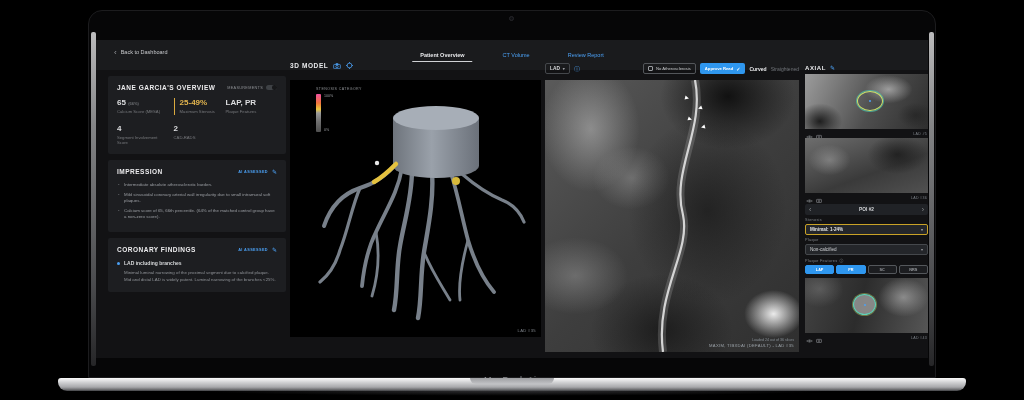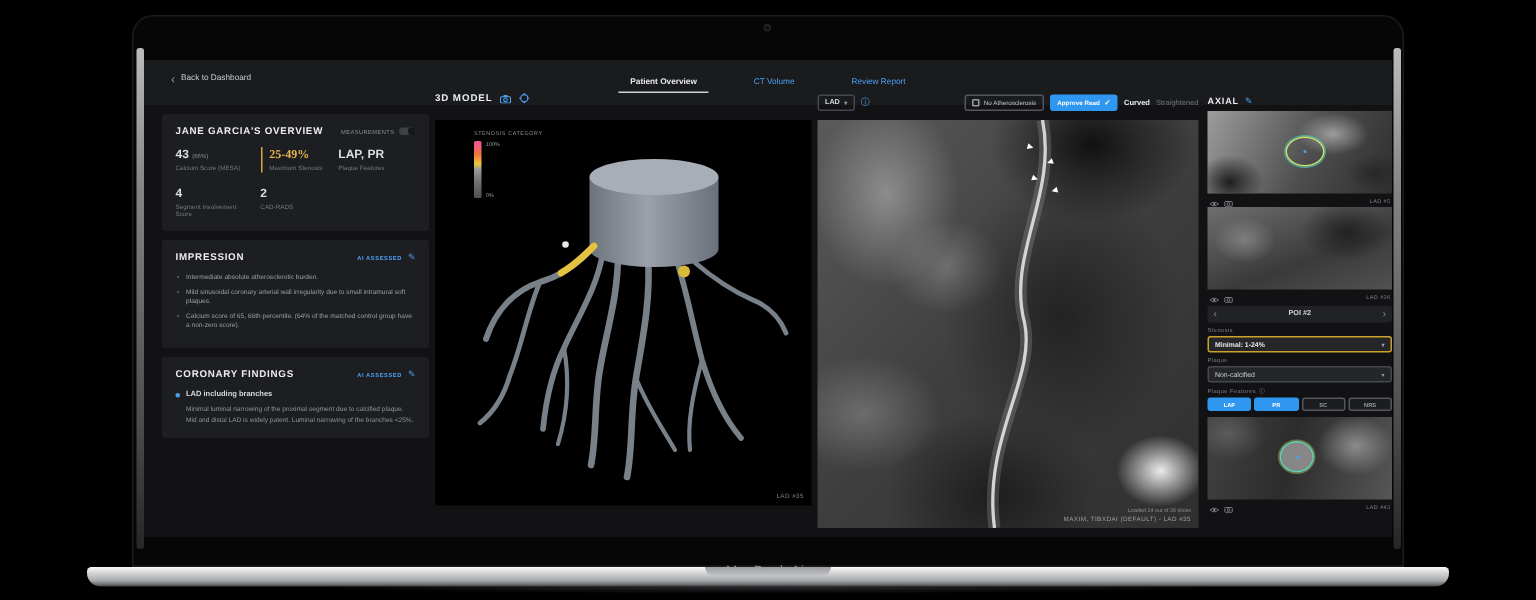--- a/index.html
+++ b/index.html
@@ -44,21 +44,21 @@
   .card-title { font-size:6.5px; font-weight:bold; letter-spacing:.5px; color:#ececee; }
   .meas { display:flex; align-items:center; gap:3px; color:#8b8e92; font-size:3.8px; letter-spacing:.3px; }
   .toggle { width:11px; height:5.5px; background:#3e4145; border-radius:3px; position:relative; }
   .toggle::after { content:""; position:absolute; right:.5px; top:.5px; width:4.5px; height:4.5px;
                    border-radius:50%; background:#17181a; }
   .metrics { display:grid; grid-template-columns:1.1fr 1fr 1fr; row-gap:9px; }
   .metric .val { font-size:8px; font-weight:bold; color:#dddee0; }
   .metric .val .sfx { font-size:4px; color:#8b8e92; font-weight:normal; }
   .metric .lbl { margin-top:2px; font-size:4.2px; line-height:1.35; color:#77797d; width:46px; }
   .metric.gold { border-left:1px solid #d9a93f; padding-left:5px; }
-  .metric.gold .val { color:#e3b54e;font-family:Liberation Serif, serif; }
+  .metric.gold .val { color:#e3b54e; }
   .badge-row { display:flex; align-items:center; gap:4px; }
   .ai-badge { color:#4ba0f4; font-size:3.8px; letter-spacing:.4px; font-weight:bold; }
   .pencil { color:#4ba0f4; font-size:6px; line-height:6px; }
   ul.bullets { list-style:none; }
   ul.bullets li { position:relative; padding-left:7px; font-size:4.4px; line-height:1.5; color:#9b9ea3; margin-bottom:3px; }
   ul.bullets li::before { content:"•"; position:absolute; left:1px; color:#6f7276; }
   .vessel-line { display:flex; align-items:center; gap:4px; margin-bottom:4px; }
   .vessel-dot { width:3px; height:3px; border-radius:50%; background:#4ba0f4; }
   .vessel-name { font-size:5px; font-weight:bold; color:#d6d8da; }
   .finding-body { font-size:4.4px; line-height:1.55; color:#8f9297; padding-left:7px; }
@@ -183,21 +183,21 @@
       <div class="card">
         <div class="card-head">
           <div class="card-title">JANE GARCIA'S OVERVIEW</div>
           <div class="meas">
             <span>MEASUREMENTS</span>
             <span class="toggle"></span>
           </div>
         </div>
         <div class="metrics">
           <div class="metric">
-            <div class="val"><span>43</span>
+            <div class="val"><span>65</span>
               <span class="sfx">(66%)</span></div>
             <div class="lbl">Calcium Score (MESA)</div>
           </div>
           <div class="metric gold">
             <div class="val">25-49%</div>
             <div class="lbl">Maximum Stenosis</div>
           </div>
           <div class="metric">
             <div class="val">LAP, PR</div>
             <div class="lbl">Plaque Features</div>

